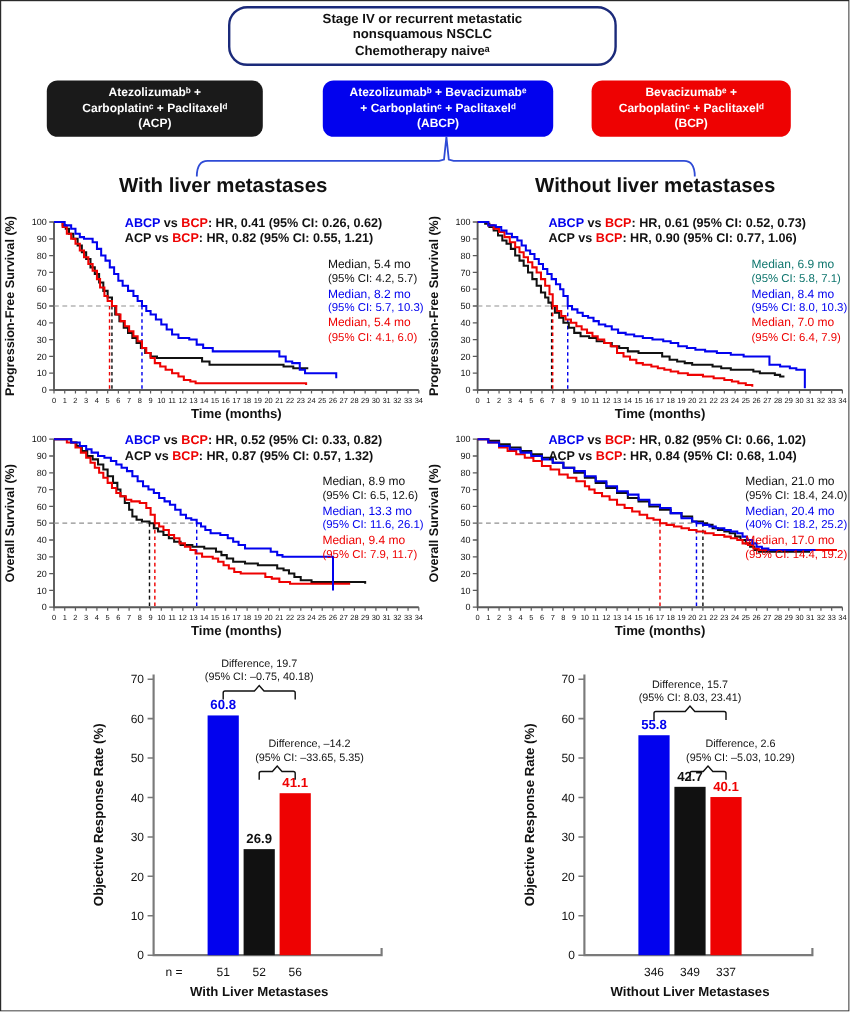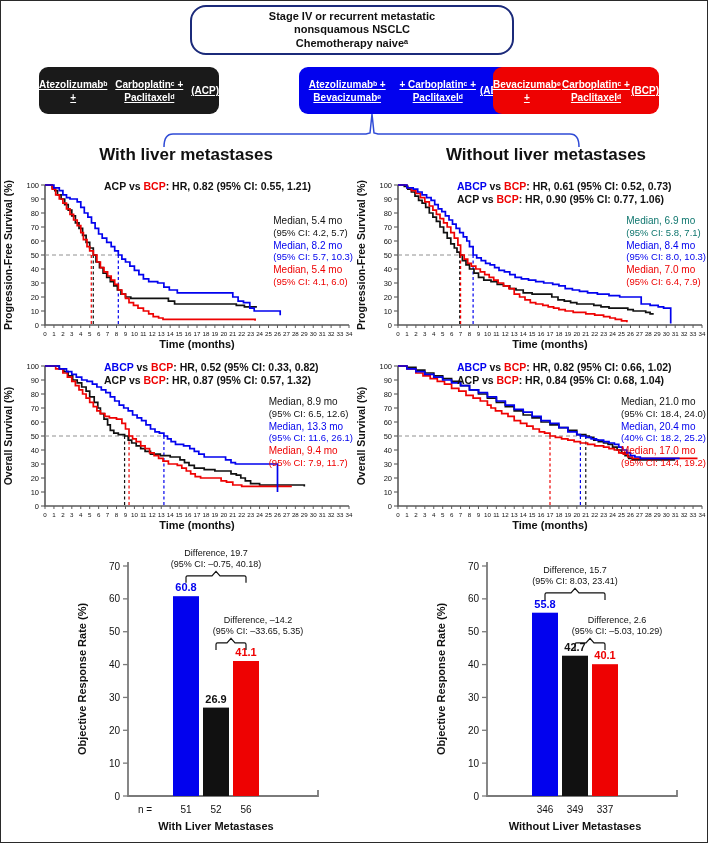--- a/index.html
+++ b/index.html
@@ -12,25 +12,25 @@
   
   .header{position:relative;height:178px;}
   .topbox{
     position:absolute;left:189px;top:4px;width:320px;height:46px;
     border:2.5px solid #1b2a7a;border-radius:16px;background:#fff;
     display:flex;flex-direction:column;justify-content:center;align-items:center;
     font-size:11px;font-weight:bold;line-height:13.5px;text-align:center;
   }
   .armbox{
     position:absolute;top:66px;height:47px;border-radius:9px;color:#fff;
-    display:flex;flex-direction:row;justify-content:center;align-items:center;
-    font-size:10px;font-weight:bold;line-height:13px;text-align:center;text-decoration:underline;
+    display:flex;flex-direction:column;justify-content:center;align-items:center;
+    font-size:10px;font-weight:bold;line-height:13px;text-align:center;
   }
   #arm0{left:38px;width:180px;}
-  #arm1{left:268px;width:216px;margin-left:30px;}
+  #arm1{left:268px;width:192px;}
   #arm2{left:492px;width:166px;}
   .brace{position:absolute;left:0;top:110px;width:706px;height:40px;}
   .colhead{
     position:absolute;top:144px;width:290px;text-align:center;
     font-size:17px;font-weight:bold;
   }
   #head-left{left:40px;} #head-right{left:400px;}
   
   .kmrow{display:flex;height:181px;}
   .km{width:353px;position:relative;}
@@ -183,20 +183,21 @@
           <text x="348" y="157" text-anchor="middle" font-size="6.2" fill="#111">34</text>
           <text x="196" y="169" text-anchor="middle" font-size="11" font-weight="bold" fill="#111">Time (months)</text>
           <line x1="44" y1="76" x2="117.31764705882352" y2="76" stroke="#909090" stroke-width="1" stroke-dasharray="4 3"></line>
           <line x1="92.28235294117647" y1="76" x2="92.28235294117647" y2="146" stroke="#111111" stroke-width="1.2" stroke-dasharray="3 2.5"></line>
           <line x1="117.31764705882352" y1="76" x2="117.31764705882352" y2="146" stroke="#0202ee" stroke-width="1.2" stroke-dasharray="3 2.5"></line>
           <line x1="90.28235294117647" y1="76" x2="90.28235294117647" y2="146" stroke="#ee0202" stroke-width="1.2" stroke-dasharray="3 2.5"></line>
           <path d="M44.0 6.0H51.2V8.8H53.8V11.6H56.5V15.8H60.1V20.0H63.7V25.6H67.2V31.2H70.8V36.8H74.4V43.8H78.0V49.4H81.6V56.4H85.1V63.4H88.7V69.0H92.3V76.0H95.0V83.0H98.5V88.6H102.1V94.2H105.7V98.4H109.3V102.6H112.8V106.8H116.4V111.0H120.0V115.2H124.5V118.0H129.8V119.4H162.0V119.4H167.4V122.2H173.6V125.0H230.0V125.0H235.3V126.4H243.4V127.8H255.9V127.8" fill="none" stroke="#111111" stroke-width="1.7"></path>
           <path d="M44.0 6.0H51.2V10.2H54.7V15.8H58.3V20.0H61.9V24.2H65.5V29.8H69.0V35.4H72.6V41.0H76.2V46.6H79.8V53.6H82.4V60.6H86.0V67.6H88.7V71.8H92.3V76.0H95.9V83.0H99.4V88.6H103.0V92.8H106.6V97.0H110.2V101.2H113.7V105.4H117.3V111.0H120.9V115.2H124.5V119.4H128.0V123.6H132.5V126.4H137.0V129.2H142.4V132.0H147.7V134.8H152.2V137.6H157.6V139.0H162.0V140.4H247.9V140.4H254.1V141.8" fill="none" stroke="#ee0202" stroke-width="1.7"></path>
           <path d="M44.0 6.0H52.9V8.8H58.3V11.6H61.9V15.8H65.5V18.6H69.0V20.0H76.2V22.8H79.8V28.4H83.3V34.0H86.9V38.2H90.5V43.8H94.1V49.4H97.6V55.0H101.2V59.2H105.7V63.4H110.2V67.6H113.7V71.8H117.3V76.0H120.9V80.2H124.5V83.0H128.9V87.2H133.4V91.4H137.9V95.6H142.4V99.8H147.7V102.6H156.7V104.0H162.9V108.2H168.3V111.0H176.3V113.8H226.4V113.8H231.8V118.0H237.1V122.2H242.5V123.6H248.8V129.2H253.2V132.0H275.6V132.0H279.2V136.2" fill="none" stroke="#0202ee" stroke-width="1.7"></path>
         </svg><div class="hr-block">
+          <div><span style="color:#0202ee">ABCP</span><span style="color:#111"> vs </span><span style="color:#ee0202">BCP</span><span style="color:#111">: HR, 0.41 (95% CI: 0.26, 0.62)</span></div>
           <div><span style="color:#111">ACP</span><span style="color:#111"> vs </span><span style="color:#ee0202">BCP</span><span style="color:#111">: HR, 0.82 (95% CI: 0.55, 1.21)</span></div>
         </div><div class="med-block">
           <div class="med" style="color:#111111">
             <div class="med-l1">Median, 5.4 mo</div>
             <div class="med-l2">(95% CI: 4.2, 5.7)</div>
           </div>
           <div class="med" style="color:#0202ee">
             <div class="med-l1">Median, 8.2 mo</div>
             <div class="med-l2">(95% CI: 5.7, 10.3)</div>
           </div>

